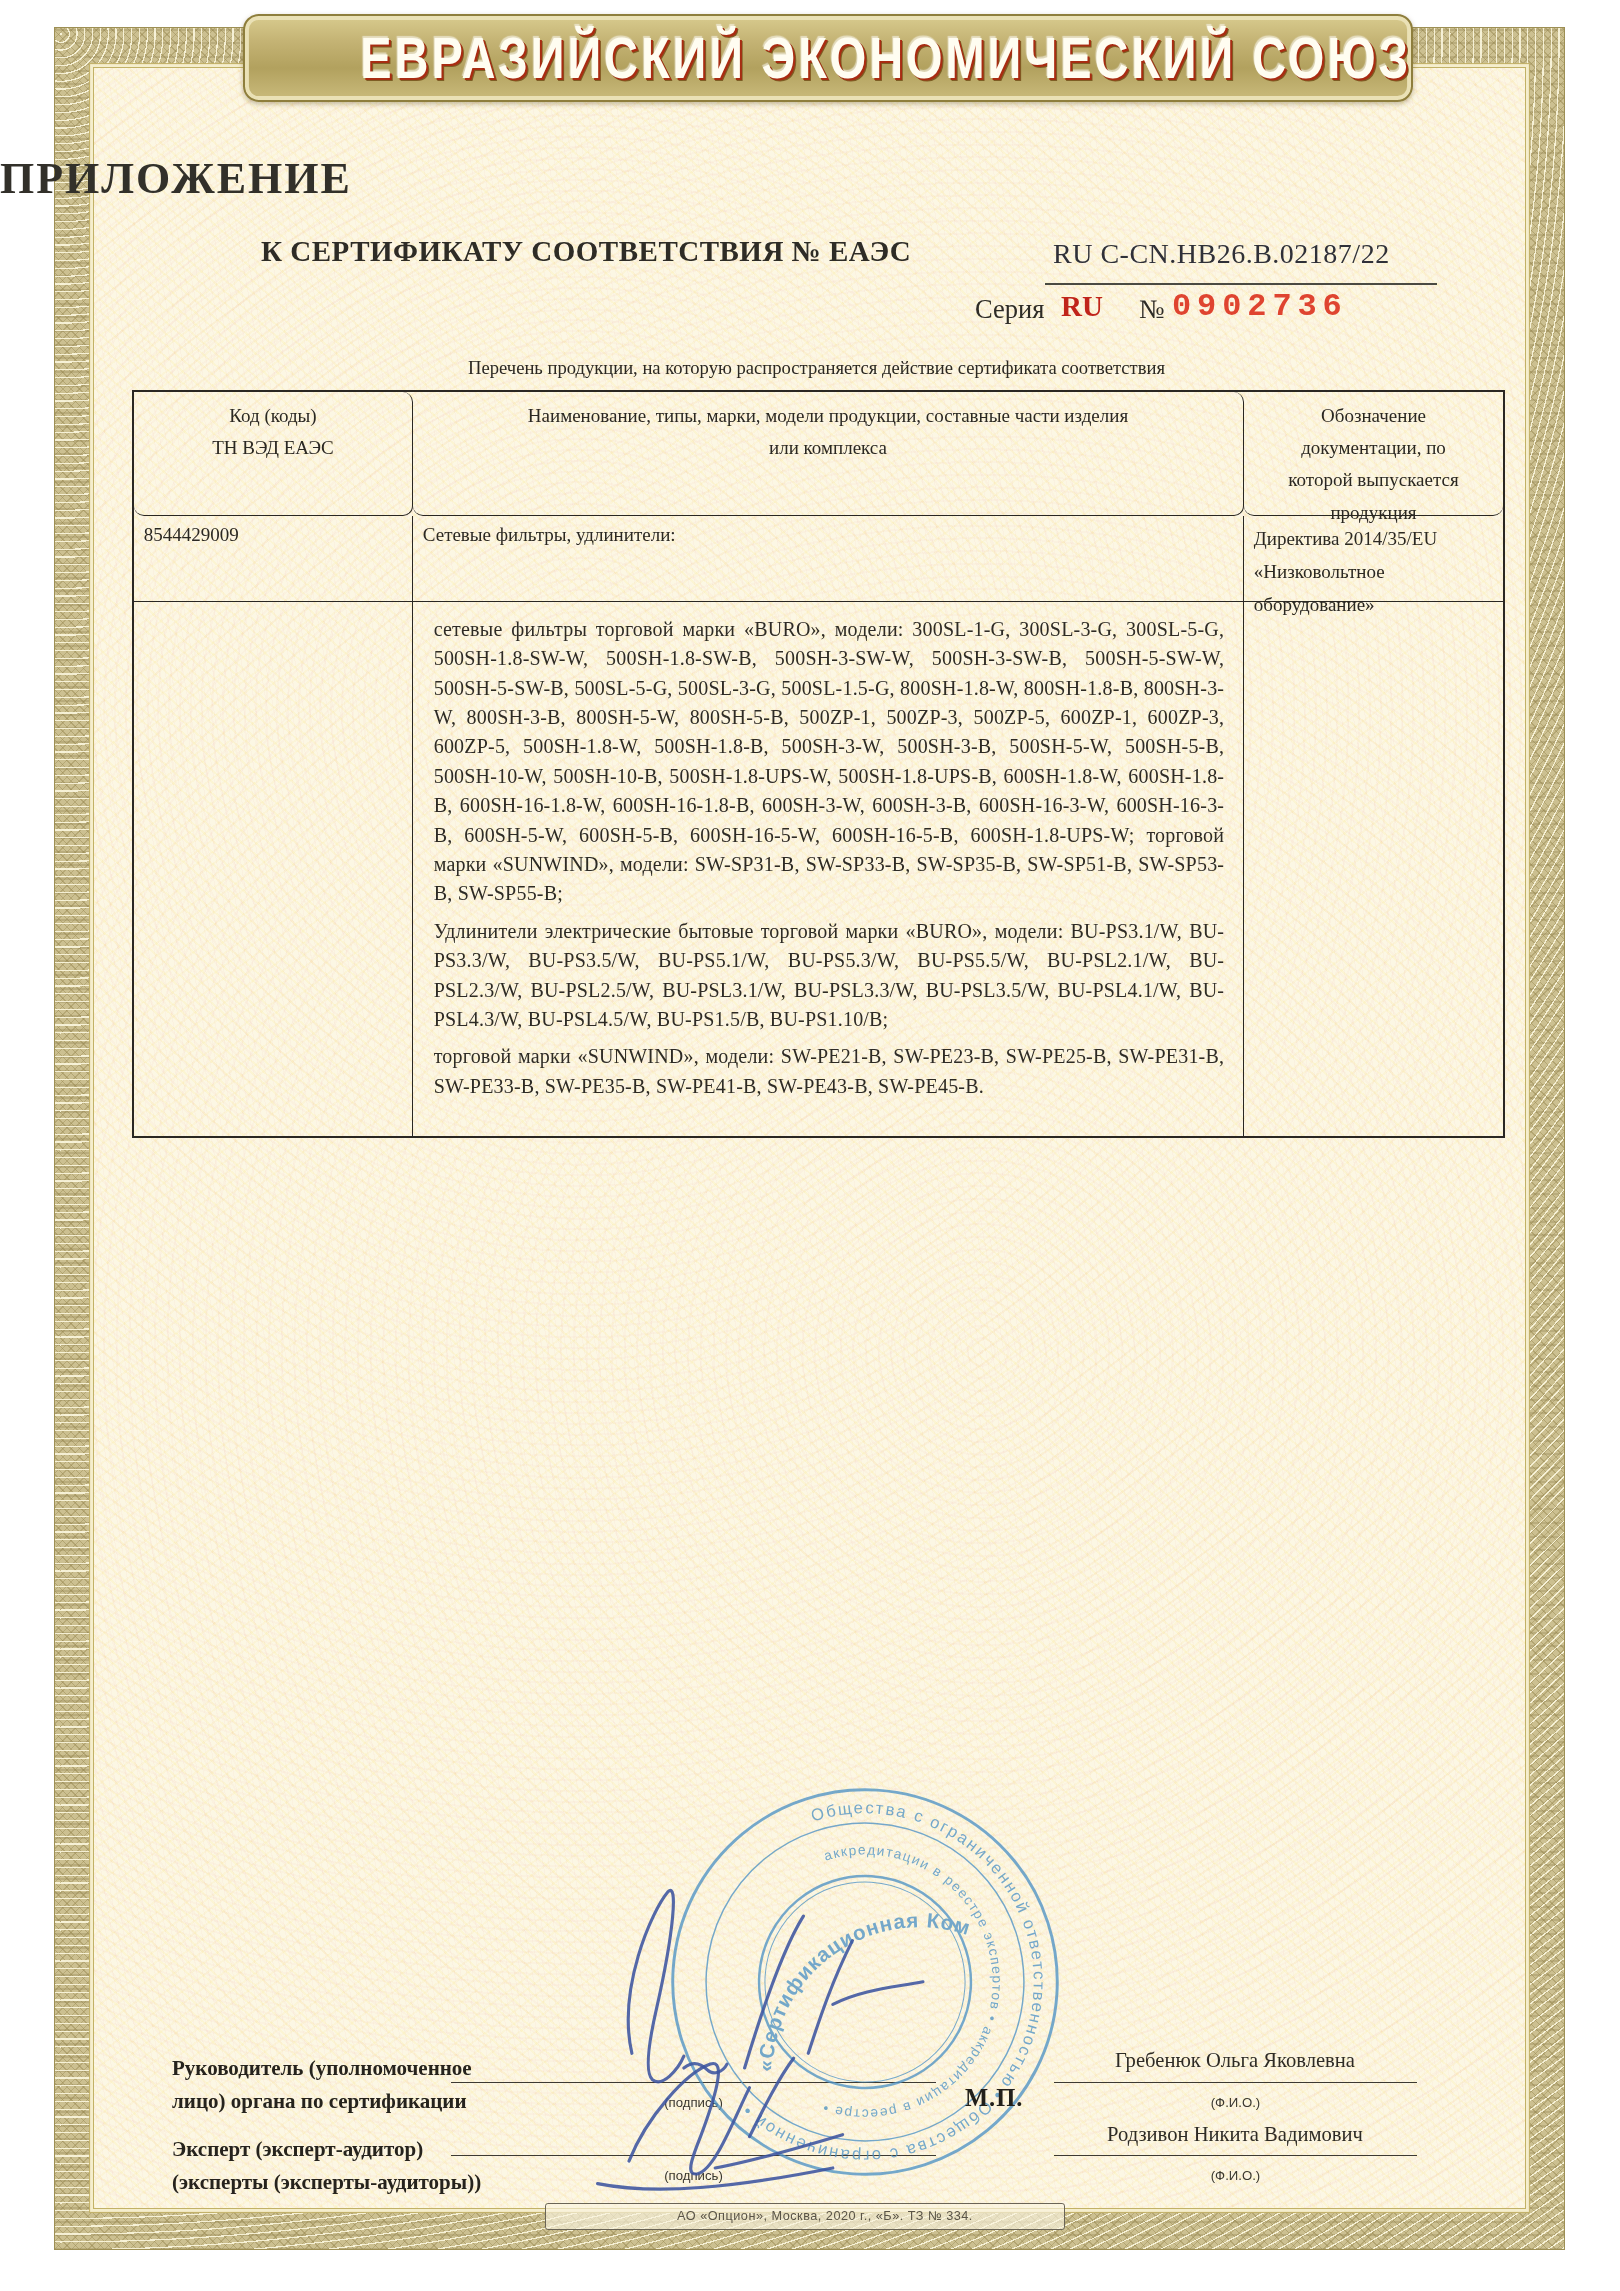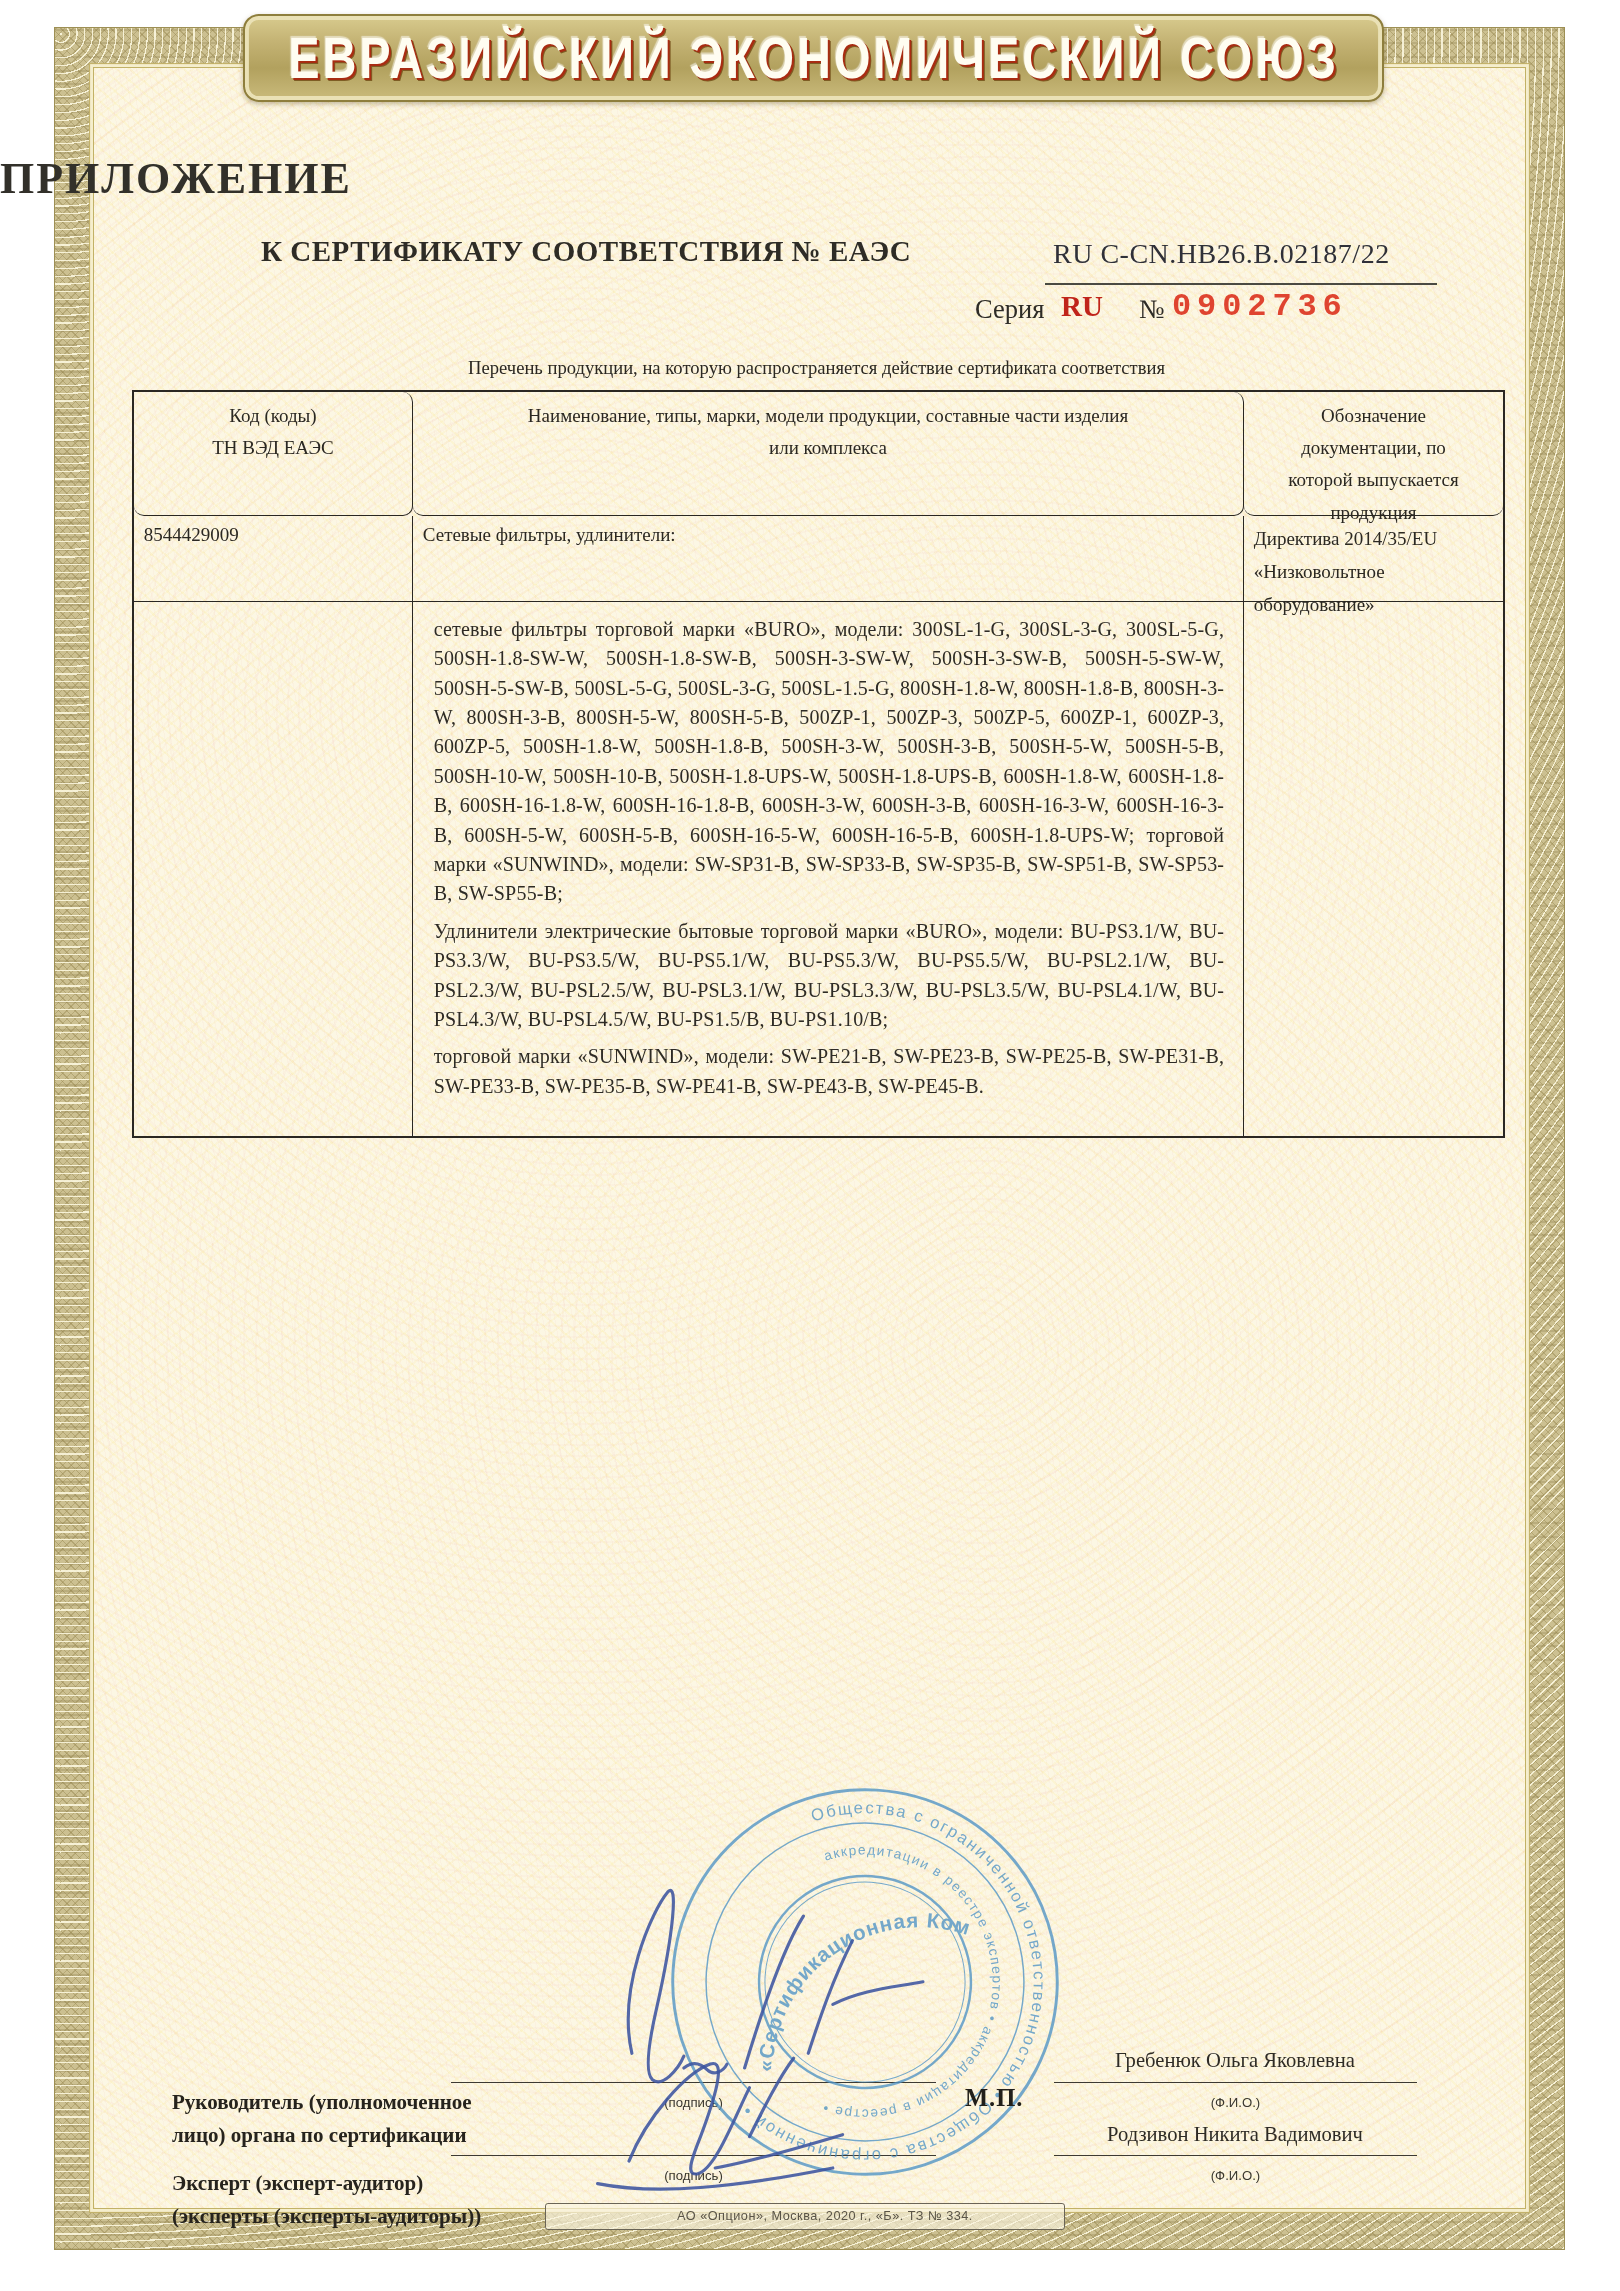--- a/index.html
+++ b/index.html
@@ -31,21 +31,21 @@
       repeating-linear-gradient(80deg, rgba(228,138,138,.05) 0 1px, rgba(228,138,138,0) 1px 5.9px);
     border:1px solid #c2b166;
     box-shadow: 0 0 0 2.9px #f5eecd, 0 0 0 3.9px #c2b166;
   }
   
   .banner{
     position:absolute; left:243px; top:13.7px; width:1137px; height:84px;
     background:linear-gradient(180deg,#d8cb8e 0%,#c4b374 30%,#b2a15e 62%,#cabb7c 100%);
     border:2px solid #8e7e3d; border-radius:15.7px;
     box-shadow: inset 0 0 0 3.9px #eae1b6, 0 2px 4.9px rgba(90,70,20,.35);
-    display:flex; align-items:center; justify-content:center; z-index:5;
+    display:flex; align-items:center; justify-content:flex-end; z-index:5;padding-left:29px;
   }
   .banner span{
     font-family:"Liberation Sans", sans-serif; font-weight:bold;
     font-size:47px; letter-spacing:2.9px; color:#fffdf1; white-space:nowrap;
     transform:scale(1.0,1.22);
     text-shadow:2px 2px 0 #a82c12, 2.9px 2.9px 0 #7e5d24, -1px -1px 1px rgba(255,255,255,.55);
   }
   .abs{position:absolute;}
   .doc-title{
     left:0; right:0; top:153px; text-align:left;
@@ -82,21 +82,21 @@
   .cell.last{border-right:none;}
   .cell.bottom{border-bottom:none;}
   .hdr{ height:124px; padding:7.8px 7.8px 0; text-align:center; line-height:1.7; white-space:pre-line;border-radius:10px;}
   .r1{ height:86px; padding:7.8px 9.8px 0;}
   .r1.doc{ line-height:1.75; white-space:pre-line; padding-top:5.9px;}
   .r2{ min-height:534px; }
   .r2.name{ padding:4.9px 10.8px 7.8px 12.7px; }
   .r2.name p{ margin:8px; text-align:justify; font-size:20px; line-height:1.47; letter-spacing:0.2px; }
   
   .sig-label{
-    left:172px; font-size:21px; font-weight:bold; line-height:1.55; white-space:pre-line; color:#26231d;margin-top:34px;
+    left:172px; font-size:21px; font-weight:bold; line-height:1.55; white-space:pre-line; color:#26231d;
   }
   .rule{ height:0; border-bottom:1.8px solid #3d3a33; }
   .small-cap{ font-size:13.2px; color:#3a372f; font-family:"Liberation Sans", sans-serif;margin-top:8px;}
   .name{ font-size:20.6px; color:#2e2b25; text-align:center; }
   .mp{ left:965px; top:2084px; font-size:24.5px; font-weight:bold; color:#211f1a; letter-spacing:1px; z-index:6;}
   .stamp-svg{ position:absolute; left:659px; top:1776px; opacity:.78; z-index:3;}
   .sig-svg{ position:absolute; left:421px; top:1823px; z-index:4;}
   .footer-box{
     left:545px; top:2203px; width:478px; height:24.5px; z-index:6;
     border:1.5px solid #6a6456; border-radius:2.9px;

